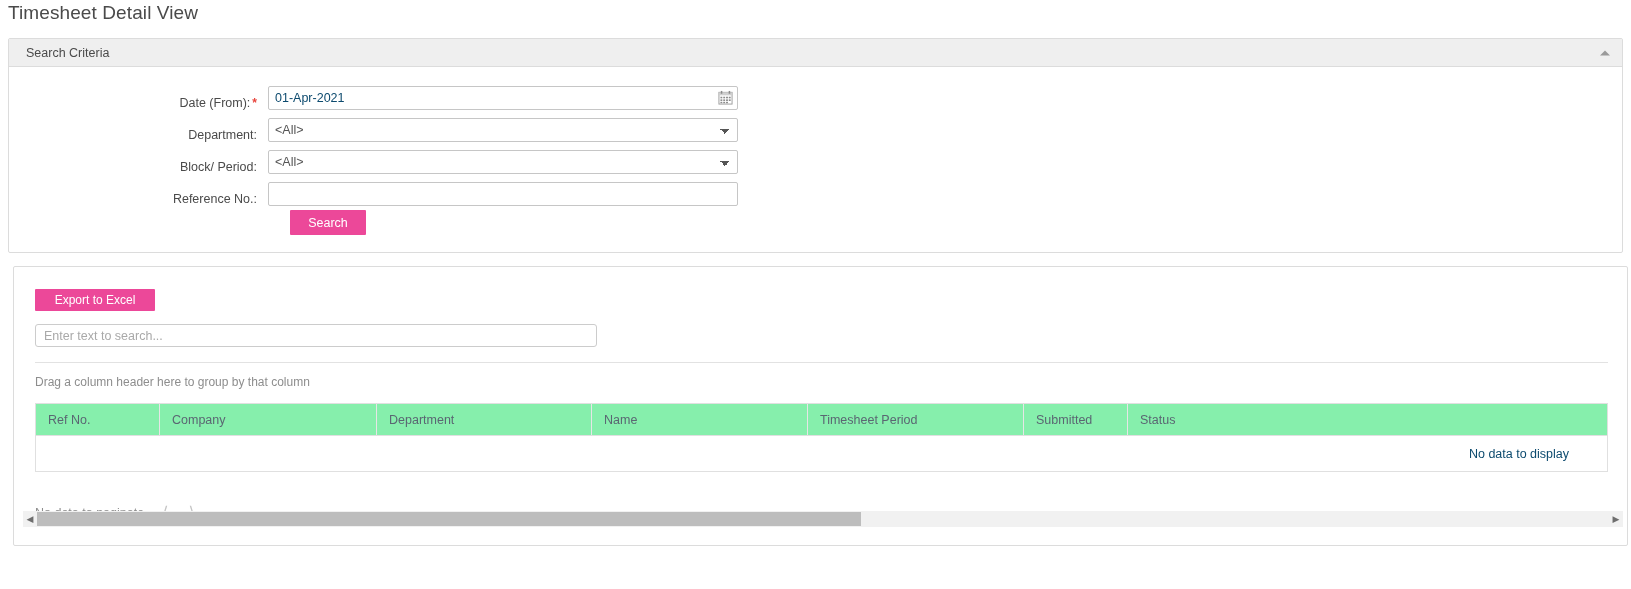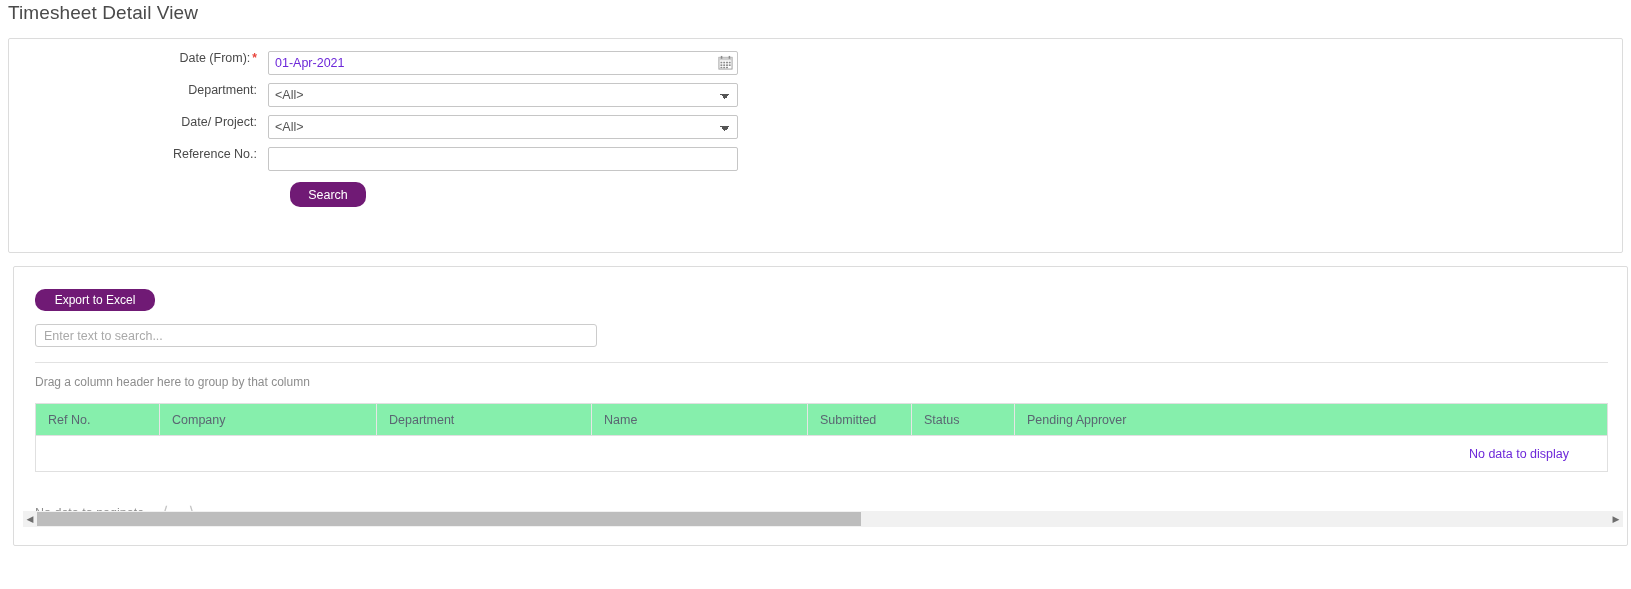--- a/index.html
+++ b/index.html
@@ -55,21 +55,21 @@
     cursor: pointer;
   }
 
   
   .form-body { padding: 12px 0 0 0; position: relative; height: 185px; }
   .form-cols { display: flex; }
   .col { width: 50%; position: relative; }
   .col-left  { padding-left: 0; }
   .row {
     display: flex;
-    align-items: flex-start;
+    align-items: flex-end;
     height: 31px;
     margin-bottom: 1px;
   }
   .lbl {
     width: 259px;
     text-align: right;
     padding-right: 11px;
     font-size: 12.5px;
     color: #4a4a4a;
     white-space: nowrap;
@@ -80,21 +80,21 @@
 
   .field-wrap { position: relative; width: 470px; flex: none; }
 
   input.txt, select.sel {
     width: 100%;
     height: 24px;
     border: 1px solid #c6c6c6;
     border-radius: 2px;
     font-family: "Liberation Sans", sans-serif;
     font-size: 12.5px;
-    color: #6d28d9;
+    color: #0c4a6e;
     padding: 0 6px;
     background: #fff;
     outline: none;
   }
   input.txt.has-cal { padding-right: 26px; }
   select.sel {
     color: #555;
     appearance: none;
     -webkit-appearance: none;
     background-image:
@@ -108,22 +108,22 @@
   }
   .cal-icon {
     position: absolute;
     right: 5px; top: 4px;
     width: 15px; height: 15px;
     cursor: pointer;
   }
 
   .btn {
     border: none;
-    border-radius: 10px;
-    background: #701a75;
+    border-radius: 1px;
+    background: #ec4899;
     color: #fff;
     font-family: "Liberation Sans", sans-serif;
     font-size: 12.5px;
     cursor: pointer;
     padding: 0;
   }
   .search-btn {
     position: absolute;
     left: 281px; top: 143px;
     width: 76px; height: 25px;
@@ -191,21 +191,21 @@
   .th:last-child { border-right: none; }
   .grid-empty-row {
     height: 36px;
     display: flex;
     align-items: center;
     justify-content: flex-end;
     padding-right: 38px;
     border-bottom: 1px solid #e0e0e0;
     background: #fff;
     font-size: 12.5px;
-    color: #6d28d9;
+    color: #0c4a6e;
   }
 
   .pager {
     position: absolute;
     left: 21px; top: 238px;
     display: flex;
     align-items: center;
     gap: 16px;
     font-size: 12.5px;
     color: #8d8d8d;
@@ -244,20 +244,24 @@
   }
 </style>
 </head>
 <body>
 
 <div class="page">
 
   <div class="page-title">Timesheet Detail View</div>
 
   <div class="panel search-panel">
+    <div class="panel-header">
+      <span>Search Criteria</span>
+      <span class="collapse-icon"></span>
+    </div>
 
     <div class="form-body">
       <div class="form-cols">
 
         <div class="col col-left">
 
           <div class="row">
             <div class="lbl">
               <span>Date (From):</span><span class="req">*</span>
             </div>
@@ -290,21 +294,21 @@
           <div class="row">
             <div class="lbl">Department:</div>
             <div class="field-wrap">
               <select class="sel">
                 <option>&lt;All&gt;</option>
               </select>
             </div>
           </div>
 
           <div class="row">
-            <div class="lbl">Date/ Project:</div>
+            <div class="lbl">Block/ Period:</div>
             <div class="field-wrap">
               <select class="sel">
                 <option>&lt;All&gt;</option>
               </select>
             </div>
           </div>
 
           <div class="row">
             <div class="lbl">Reference No.:</div>
             <div class="field-wrap">
@@ -355,23 +359,23 @@
       <div class="grid-divider"></div>
 
       <div class="group-hint">Drag a column header here to group by that column</div>
 
       <div class="grid-table">
         <div class="grid-head">
           <div class="th" style="width:124px">Ref No.</div>
           <div class="th" style="width:217px">Company</div>
           <div class="th" style="width:215px">Department</div>
           <div class="th" style="width:216px">Name</div>
+          <div class="th" style="width:216px">Timesheet Period</div>
           <div class="th" style="width:104px">Submitted</div>
           <div class="th" style="width:103px">Status</div>
-          <div class="th" style="width:245px">Pending Approver</div>
         </div>
         <div class="grid-empty-row">
           <span>No data to display</span>
         </div>
       </div>
 
       <div class="pager">
         <span>No data to paginate</span>
         <span class="pager-arrow">⟨</span>
         <span class="pager-arrow">⟩</span>

